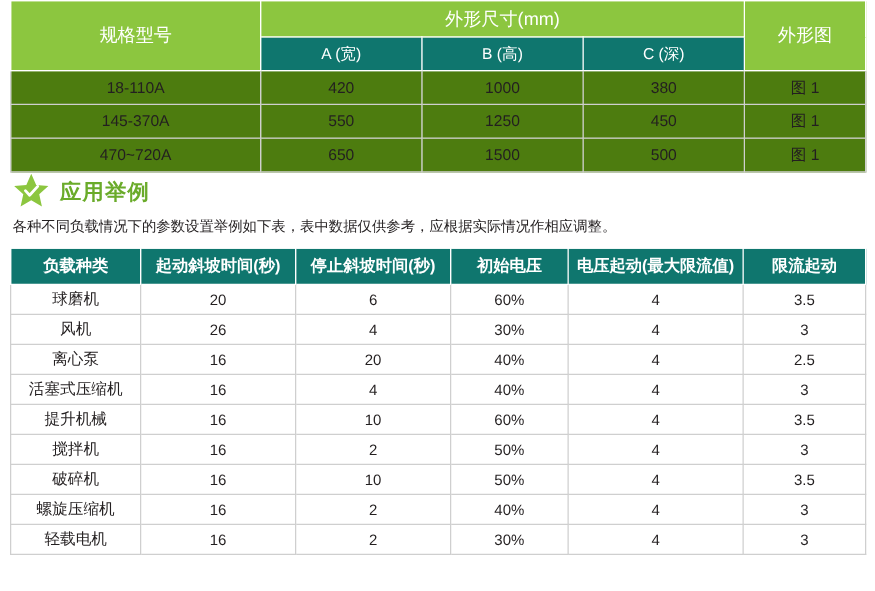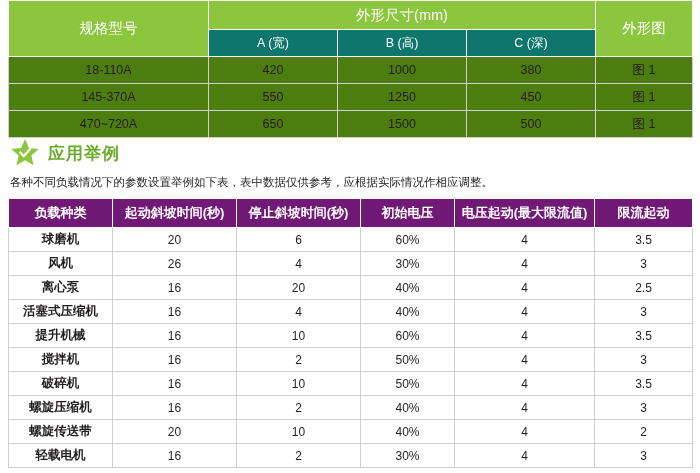--- a/index.html
+++ b/index.html
@@ -76,39 +76,39 @@
     letter-spacing: 1px;
   }
   .note {
     font-size: 11.5px;
     color: #231f20;
     margin: 4px 0 8px 2px;
     line-height: 1.4;
   }
   
   .param-table th {
-    background: #701a75;
+    background: #0f766e;
     color: #ffffff;
     font-size: 13px;
     font-weight: bold;
     height: 26px;
     border: 1px solid #ffffff;
     text-align: center;
     vertical-align: middle;
   }
   .param-table td {
     border: 1px solid #cfcfcf;
     height: 21px;
     font-size: 12px;
     text-align: center;
     vertical-align: middle;
     color: #231f20;
   }
   .param-table td.name {
-    font-weight: bold;
+    font-weight: normal;
     font-size: 12.5px;
     margin-left: 18px;
   }
 </style>
 </head>
 <body>
 
 <div class="page">
 
   <table class="dim-table">
@@ -245,28 +245,20 @@
       </tr>
       <tr>
         <td class="name">螺旋压缩机</td>
         <td>16</td>
         <td>2</td>
         <td>40%</td>
         <td>4</td>
         <td>3</td>
       </tr>
       <tr>
-        <td class="name">螺旋传送带</td>
-        <td>20</td>
-        <td>10</td>
-        <td>40%</td>
-        <td>4</td>
-        <td>2</td>
-      </tr>
-      <tr>
         <td class="name">轻载电机</td>
         <td>16</td>
         <td>2</td>
         <td>30%</td>
         <td>4</td>
         <td>3</td>
       </tr>
 
     </tbody>
   </table>

